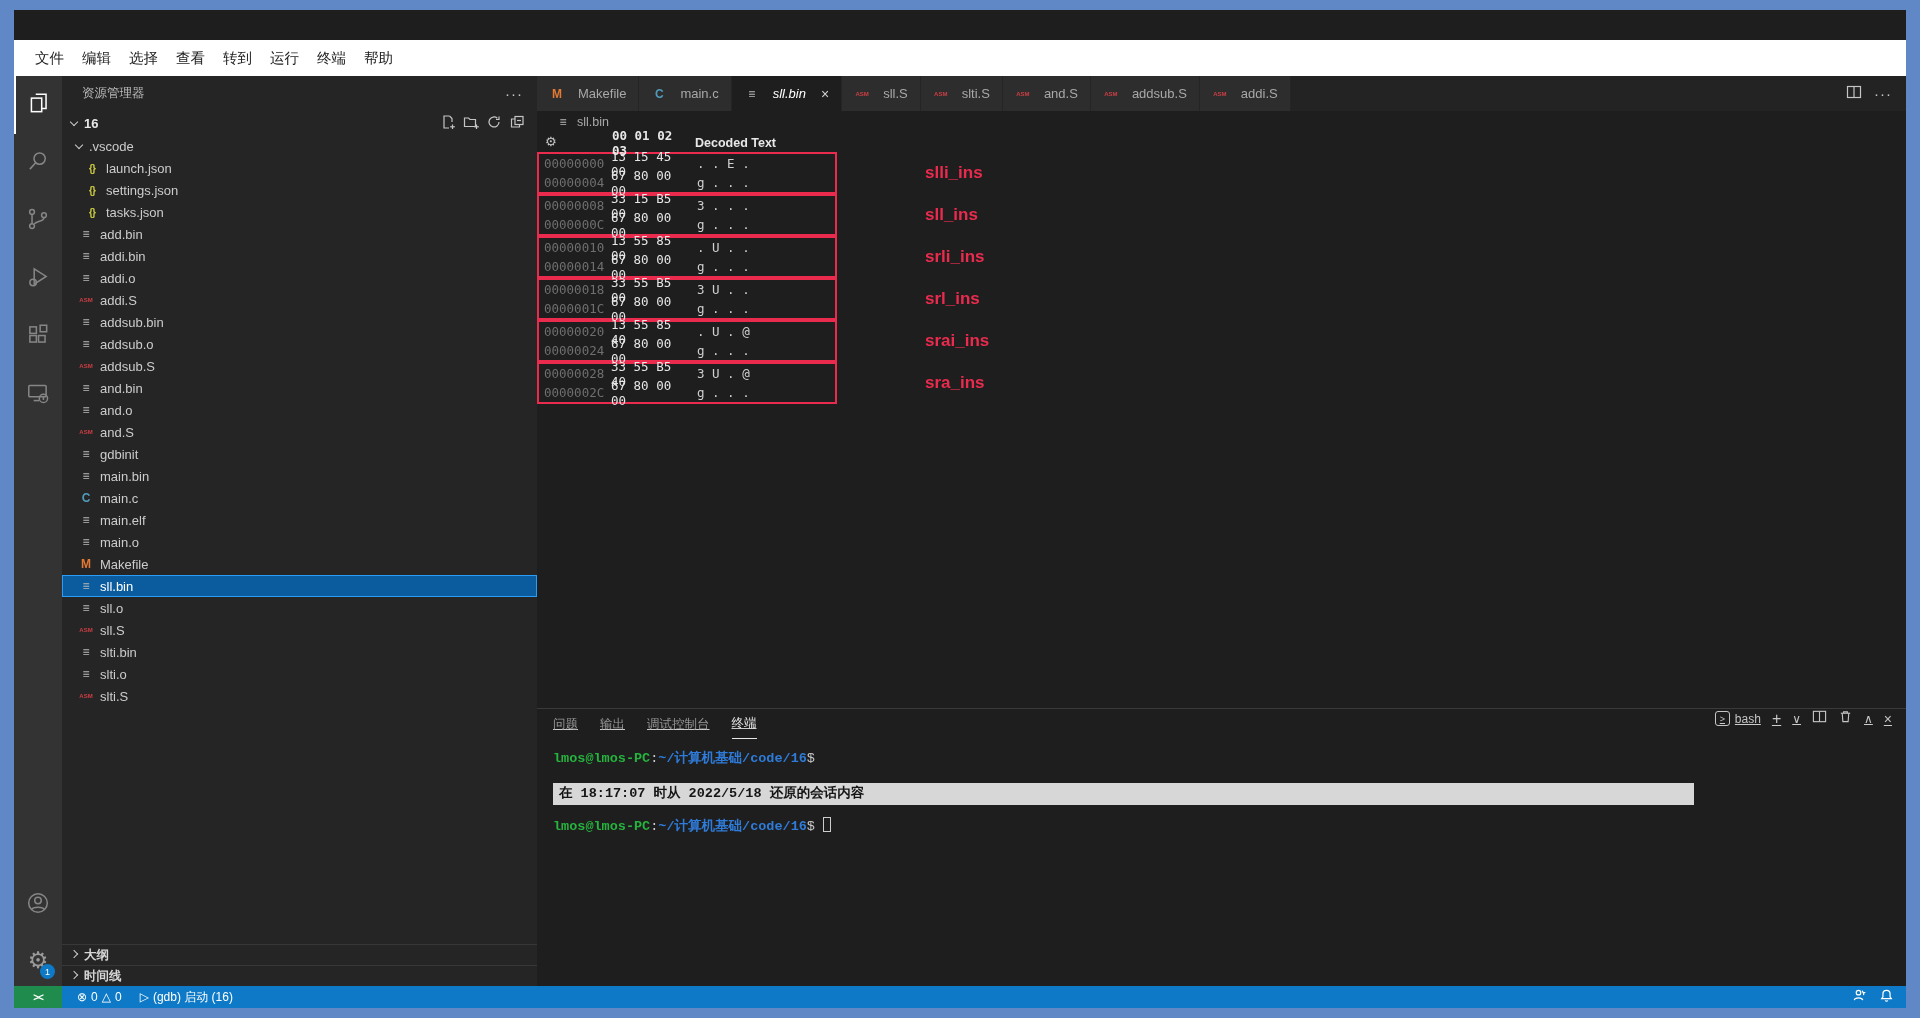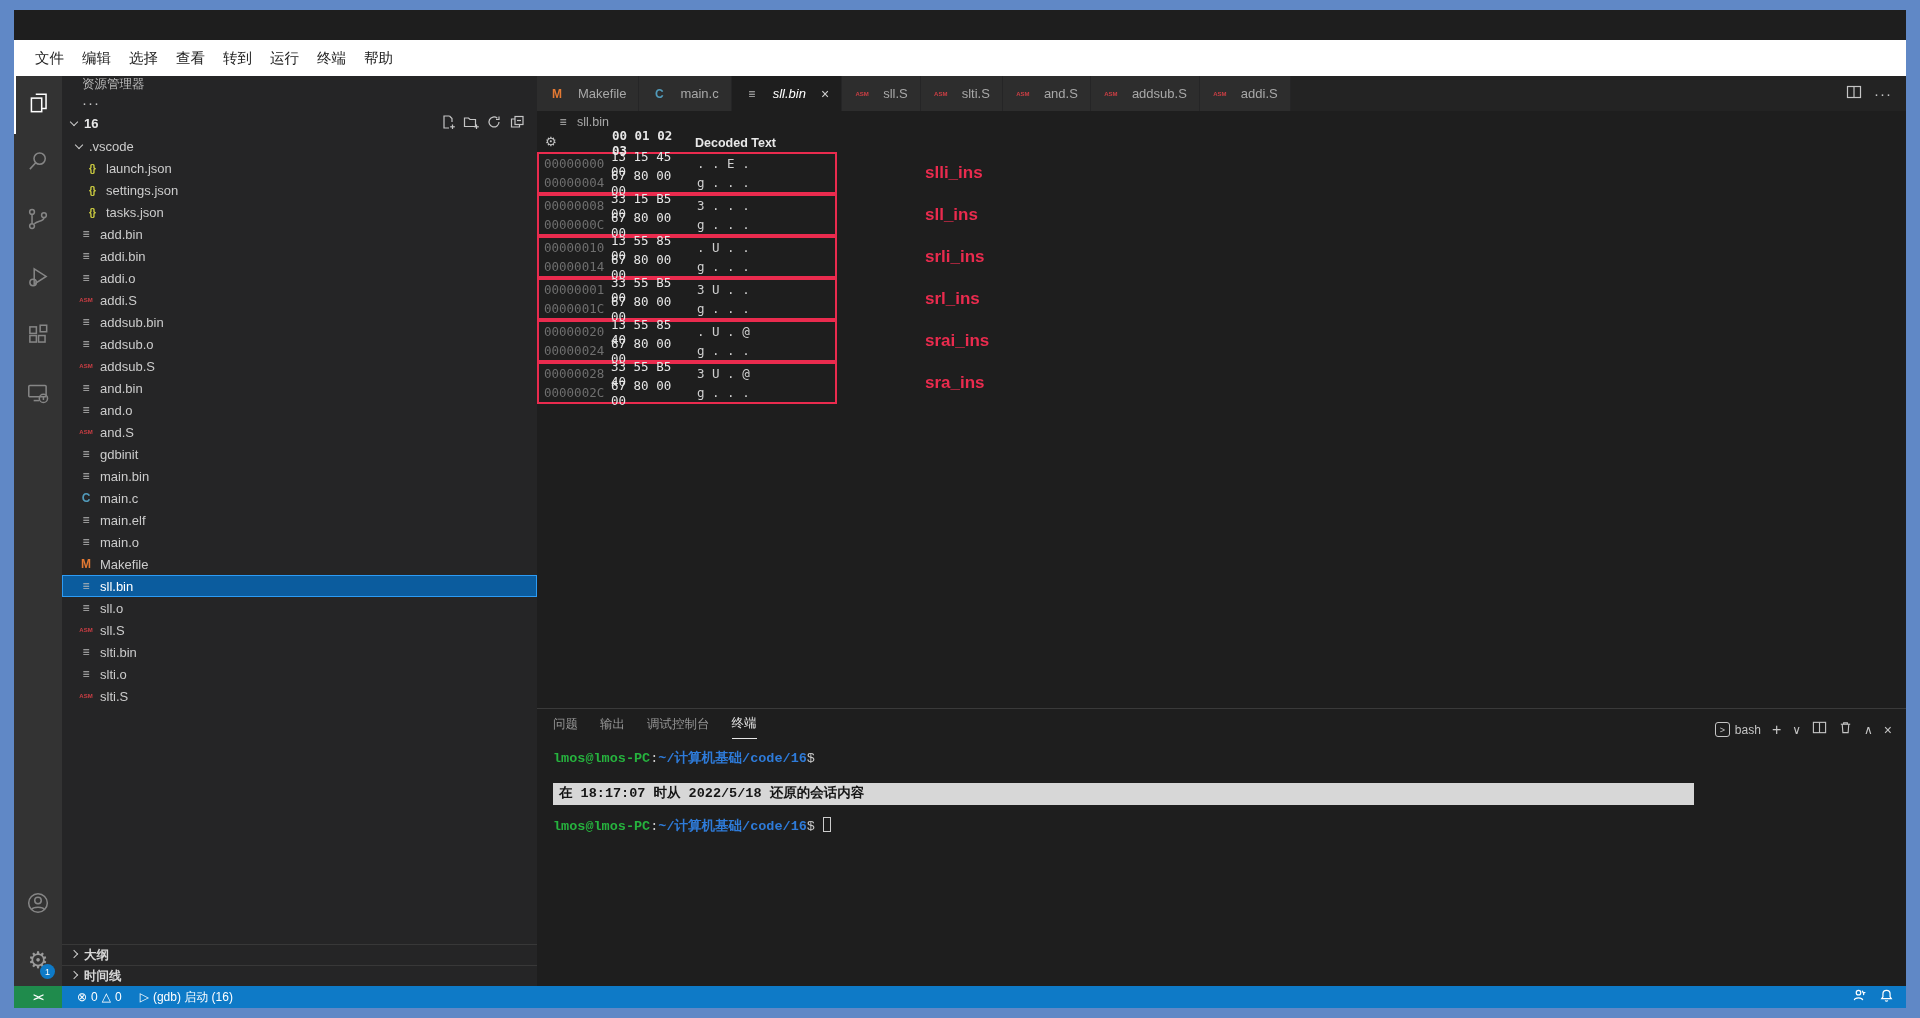--- a/index.html
+++ b/index.html
@@ -20,21 +20,21 @@
 .act-item{width:48px;height:58px;display:flex;align-items:center;justify-content:center;position:relative;}
 .act-item.active{border-left:2px solid #ffffff;}
 .act-item svg{stroke:#868686;fill:none;stroke-width:1.4;}
 .act-item.active svg{stroke:#ffffff;}
 .act-spacer{flex:1;}
 .gear-glyph{font-size:23px;color:#9a9a9a;line-height:1;}
 .act-badge{position:absolute;right:7px;bottom:7px;background:#0e7ac7;color:#fff;font-size:9px;width:15px;height:15px;border-radius:50%;display:flex;align-items:center;justify-content:center;}
 
 
 .sidebar{position:absolute;left:48px;top:66px;width:475px;bottom:22px;background:#252526;overflow:hidden;}
-.sb-header{height:35px;display:flex;padding:0 14px 0 20px;font-size:12.5px;color:#bbbbbb;flex-direction:column;}
+.sb-header{height:35px;display:flex;align-items:center;padding:0 14px 0 20px;font-size:12.5px;color:#bbbbbb;}
 .sb-header .grow{flex:1;}
 .more-dots{color:#c5c5c5;font-size:15px;letter-spacing:1px;}
 .sb-section{height:24px;display:flex;align-items:center;padding-left:4px;font-size:13px;font-weight:bold;color:#e8e8e8;}
 .sb-section .acts{margin-left:auto;display:flex;gap:7px;padding-right:12px;}
 .sb-section .acts svg{stroke:#c5c5c5;fill:none;stroke-width:1.2;}
 .chev{display:inline-block;width:6px;height:6px;border-right:1.3px solid #cccccc;border-bottom:1.3px solid #cccccc;transform:rotate(45deg);margin:0 7px 2px 5px;}
 .chev.right{transform:rotate(-45deg);}
 .filetree{font-size:13px;}
 .file-row{height:22px;display:flex;align-items:center;color:#cccccc;position:relative;}
 .file-row.selected{background:#0b5c9e;outline:1px solid #2d9cf5;outline-offset:-1px;color:#ffffff;}
@@ -70,21 +70,21 @@
 .hex-group{display:flex;align-items:center;}
 .hex-box{width:300px;border:2px solid #ea2b4e;flex:none;}
 .hex-row{height:19px;display:flex;align-items:center;}
 .hx-addr{width:72px;flex:none;padding-left:5px;color:#6f6f6f;}
 .hx-bytes{width:78px;flex:none;color:#e6e6e6;}
 .hx-dec{margin-left:8px;color:#cfcfcf;}
 .hex-label{margin-left:88px;color:#ea2b4e;font-family:"Liberation Sans",sans-serif;font-size:17px;font-weight:bold;}
 
 
 .panel{position:absolute;left:0;right:0;bottom:0;height:278px;background:#1e1e1e;border-top:1px solid #3a3a3a;}
-.panel-head{height:30px;display:flex;align-items:flex-end;padding:0 14px 0 16px;}
+.panel-head{height:30px;display:flex;align-items:flex-start;padding:0 14px 0 16px;text-decoration:underline;}
 .ptab{font-size:12.5px;color:#969696;margin-right:22px;height:30px;display:flex;align-items:center;text-transform:uppercase;}
 .ptab.active{color:#e7e7e7;border-bottom:1px solid #e7e7e7;}
 .panel-controls{margin-left:auto;display:flex;align-items:center;gap:11px;color:#c5c5c5;}
 .panel-controls svg{stroke:#c5c5c5;fill:none;stroke-width:1.2;}
 .shell-badge{display:flex;align-items:center;gap:5px;font-size:12px;color:#c5c5c5;}
 .shell-icon{width:15px;height:15px;border:1px solid #c5c5c5;border-radius:3px;font-size:9px;display:flex;align-items:center;justify-content:center;}
 .pc-glyph{font-size:12px;color:#c5c5c5;}
 .term{position:absolute;left:0;right:0;top:30px;bottom:0;font-family:Liberation Mono, monospace;font-size:13.5px;padding-left:16px;}
 .term-line{line-height:20px;margin-top:10px;white-space:pre;}
 .t-green{color:#26b33e;font-weight:bold;}
@@ -437,21 +437,21 @@
                 <span class="hx-addr">00000014</span>
                 <span class="hx-bytes">67 80 00 00</span>
                 <span class="hx-dec">g . . .</span>
               </div>
             </div>
             <div class="hex-label">srli_ins</div>
           </div>
           <div class="hex-group">
             <div class="hex-box">
               <div class="hex-row">
-                <span class="hx-addr">00000001</span>
+                <span class="hx-addr">00000018</span>
                 <span class="hx-bytes">33 55 B5 00</span>
                 <span class="hx-dec">3 U . .</span>
               </div>
               <div class="hex-row">
                 <span class="hx-addr">0000001C</span>
                 <span class="hx-bytes">67 80 00 00</span>
                 <span class="hx-dec">g . . .</span>
               </div>
             </div>
             <div class="hex-label">srl_ins</div>

